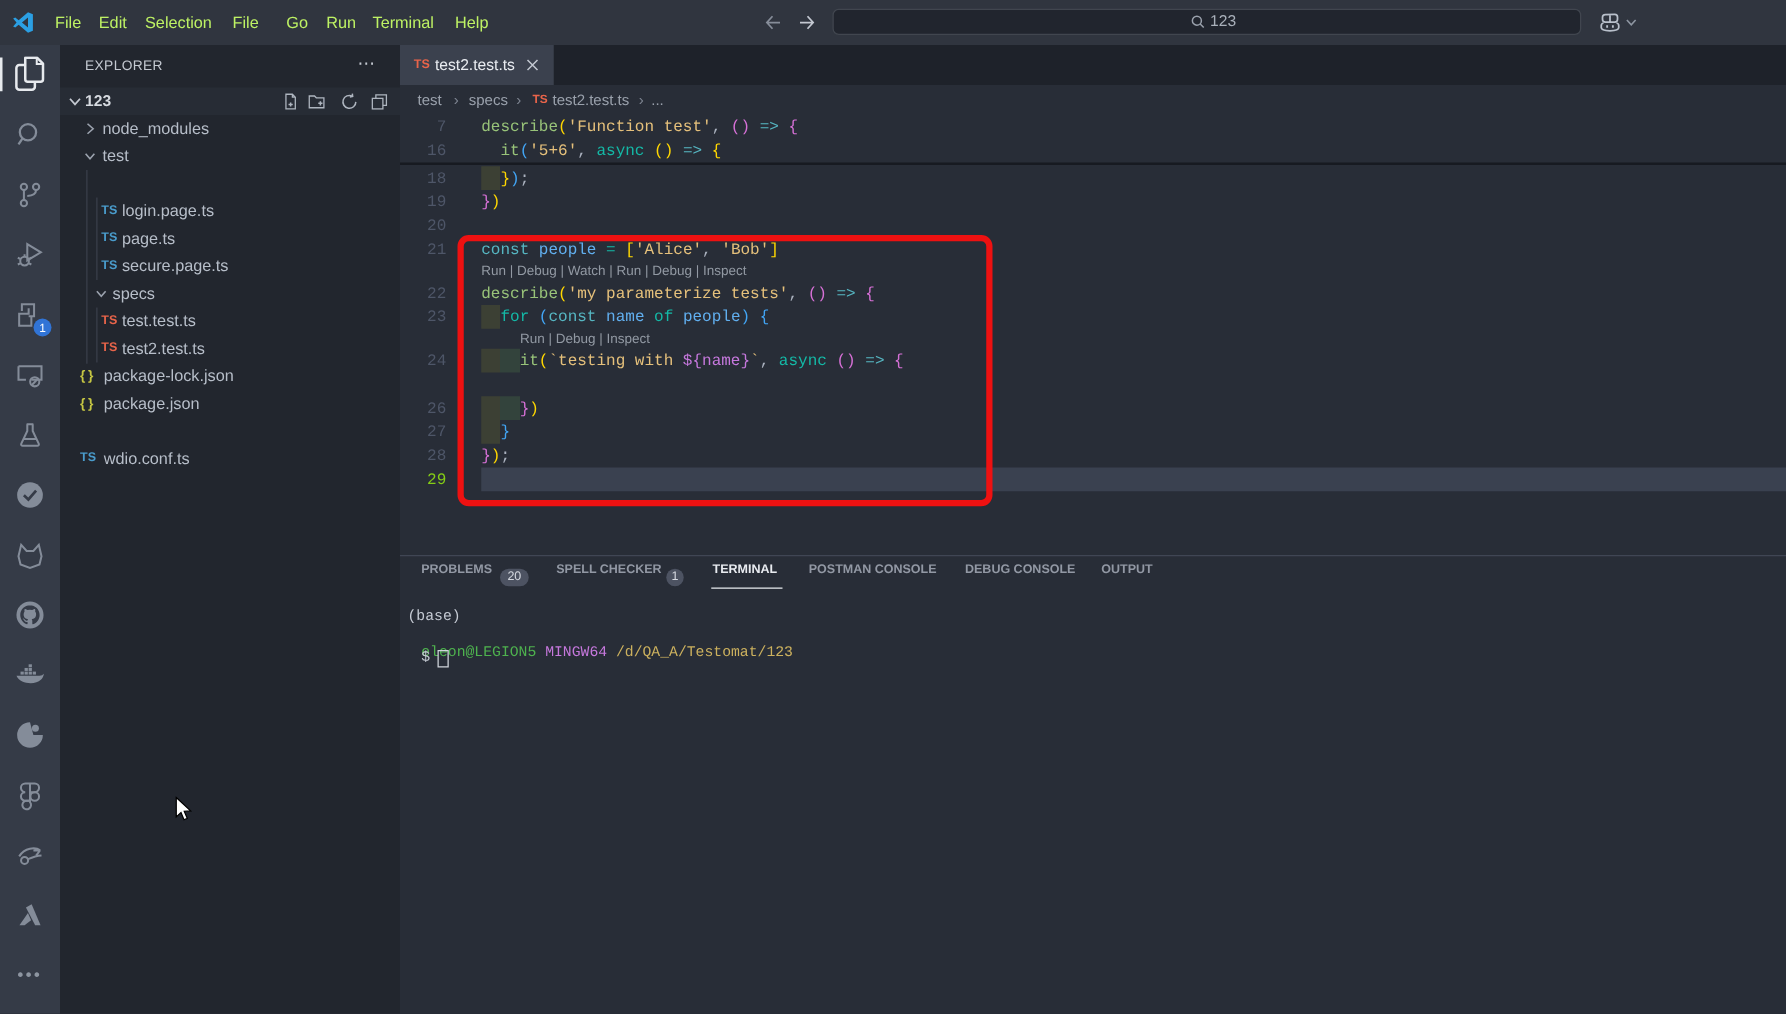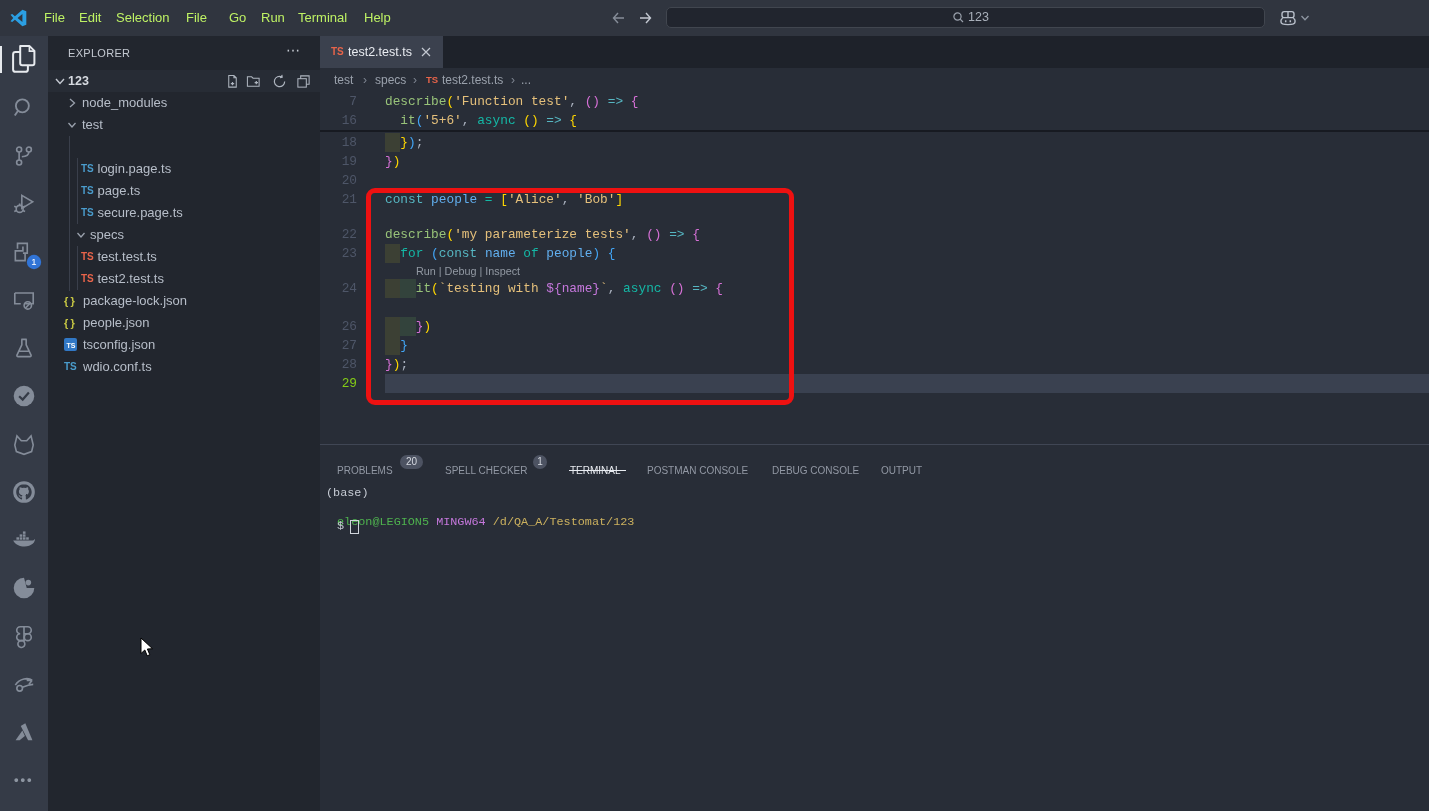--- a/index.html
+++ b/index.html
@@ -36,21 +36,21 @@
   .t { color:#56b6c2; }  
   .b { color:#61afef; }  
   .o { color:#ffd700; }  
   .p { color:#d670d6; }  
   .u { color:#42a5f5; }  
   .m { color:#c678dd; }  
   .w { color:#abb2bf; }  
   .c { color:#6b7384; font-style:italic; } 
   
   #panel { position:absolute; left:0; top:408px; width:1109px; height:367px; background:#282d37; border-top:1px solid #404654; }
-  .ptab { position:absolute; top:15px; height:22px; font-size:10px; line-height:22px; color:#9298a4; letter-spacing:0; }
+  .ptab { position:absolute; top:0; height:22px; font-size:10px; line-height:22px; color:#9298a4; letter-spacing:0;font-weight:bold; }
   .term { position:absolute; font-family:"Liberation Mono", monospace; font-size:11.8px; white-space:pre; color:#c6cbd4; }
 </style>
 </head>
 <body>
 
 <div class="abs" id="titlebar">
   <svg class="abs" style="left:10px;top:9px" width="17" height="18" viewBox="0 0 100 100">
     <path d="M73 2 L96 11 L96 89 L73 98 L29 61 L13 74 L3 69 L19 50 L3 31 L13 26 L29 39 Z M73 26 L44.5 50 L73 74 Z" fill="#2b9fe3"></path>
   </svg>
   <div class="menu" style="left:44px">File</div>
@@ -247,25 +247,21 @@
   <div class="row" style="top:232px">
       <span class="abs" style="left:33px;font-size:10px;font-weight:bold;color:#e8644a;line-height:22px">TS</span>
       <span style="position:absolute;left:49.5px">test2.test.ts</span>
     </div>
   <div class="row" style="top:254px">
       <span class="abs" style="left:16px;font-size:11px;font-weight:bold;color:#c6c643;line-height:22px">{ }</span>
       <span style="position:absolute;left:35px">package-lock.json</span>
     </div>
   <div class="row" style="top:276px">
       <span class="abs" style="left:16px;font-size:11px;font-weight:bold;color:#c6c643;line-height:22px">{ }</span>
-      <span style="position:absolute;left:35px">people.json</span>
-    </div>
-  <div class="row" style="top:298px">
-      <span class="abs" style="left:16px;top:4px;width:13px;height:13px;background:#3178c6;border-radius:2px;font-size:7px;font-weight:bold;color:#fff;text-align:right;line-height:16.5px;padding-right:1.5px">TS</span>
-      <span style="position:absolute;left:35px">tsconfig.json</span>
+      <span style="position:absolute;left:35px">package.json</span>
     </div>
   <div class="row" style="top:320px">
       <span class="abs" style="left:16px;font-size:10px;font-weight:bold;color:#4a9ccc;line-height:22px">TS</span>
       <span style="position:absolute;left:35px">wdio.conf.ts</span>
     </div>
 </div>
 
 <div class="abs" id="main">
   <div id="tabbar">
     <div id="tab1">
@@ -288,20 +284,21 @@
   </div>
 
   <div class="cline" style="top:56px"><span class="lnum">7</span><span class="ltxt"><span class="g">describe</span><span class="o">(</span><span class="y">'Function test'</span><span class="w">, </span><span class="p">()</span><span class="t"> =&gt; </span><span class="p">{</span></span></div>
   <div class="cline" style="top:75px"><span class="lnum">16</span><span class="ltxt"><span class="w">  </span><span class="g">it</span><span class="u">(</span><span class="y">'5+6'</span><span class="w">, </span><span class="r">async</span><span class="w"> </span><span class="o">()</span><span class="t"> =&gt; </span><span class="o">{</span></span></div>
   <div class="abs" style="left:0;top:94px;width:1109px;height:2px;background:#171a21"></div>
 
   <div class="cline" style="top:97px"><div class="ir ir1" style="left:65px"></div><span class="lnum">18</span><span class="ltxt"><span class="w">  </span><span class="o">}</span><span class="u">)</span><span class="w">;</span></span></div>
   <div class="cline" style="top:116px"><span class="lnum">19</span><span class="ltxt"><span class="p">}</span><span class="o">)</span></span></div>
   <div class="cline" style="top:135px"><span class="lnum">20</span></div>
   <div class="cline" style="top:154px"><span class="lnum">21</span><span class="ltxt"><span class="t">const</span><span class="w"> </span><span class="b">people</span><span class="w"> </span><span class="r">=</span><span class="w"> </span><span class="o">[</span><span class="y">'Alice'</span><span class="w">, </span><span class="y">'Bob'</span><span class="o">]</span></span></div>
+  <div class="lens" style="top:173px"><span style="position:absolute;left:65px">Run | Debug | Watch | Run | Debug | Inspect</span></div>
   <div class="cline" style="top:189px"><span class="lnum">22</span><span class="ltxt"><span class="g">describe</span><span class="o">(</span><span class="y">'my parameterize tests'</span><span class="w">, </span><span class="p">()</span><span class="t"> =&gt; </span><span class="p">{</span></span></div>
   <div class="cline" style="top:208px"><div class="ir ir1" style="left:65px"></div><span class="lnum">23</span><span class="ltxt"><span class="w">  </span><span class="r">for</span><span class="w"> </span><span class="u">(</span><span class="t">const</span><span class="w"> </span><span class="b">name</span><span class="w"> </span><span class="r">of</span><span class="w"> </span><span class="b">people</span><span class="u">)</span><span class="w"> </span><span class="u">{</span></span></div>
   <div class="lens" style="top:227px"><span style="position:absolute;left:96px">Run | Debug | Inspect</span></div>
   <div class="cline" style="top:243px"><div class="ir ir1" style="left:65px"></div><div class="ir ir2" style="left:80.4px"></div><span class="lnum">24</span><span class="ltxt"><span class="w">    </span><span class="g">it</span><span class="o">(</span><span class="y">`testing with </span><span class="m">${name}</span><span class="y">`</span><span class="w">, </span><span class="r">async</span><span class="w"> </span><span class="p">()</span><span class="t"> =&gt; </span><span class="p">{</span></span></div>
   <div class="cline" style="top:281px"><div class="ir ir1" style="left:65px"></div><div class="ir ir2" style="left:80.4px"></div><span class="lnum">26</span><span class="ltxt"><span class="w">    </span><span class="p">}</span><span class="o">)</span></span></div>
   <div class="cline" style="top:300px"><div class="ir ir1" style="left:65px"></div><span class="lnum">27</span><span class="ltxt"><span class="w">  </span><span class="u">}</span></span></div>
   <div class="cline" style="top:319px"><span class="lnum">28</span><span class="ltxt"><span class="p">}</span><span class="o">)</span><span class="w">;</span></span></div>
   <div class="cline" style="top:338px"><div class="abs" style="left:65px;top:0;width:1044px;height:19px;background:#3a4150"></div><span class="lnum" style="color:#84cc16">29</span></div>
 
   <div class="abs" style="left:46px;top:152px;width:428px;height:217px;border:5px solid #ee1111;border-radius:9px"></div>

